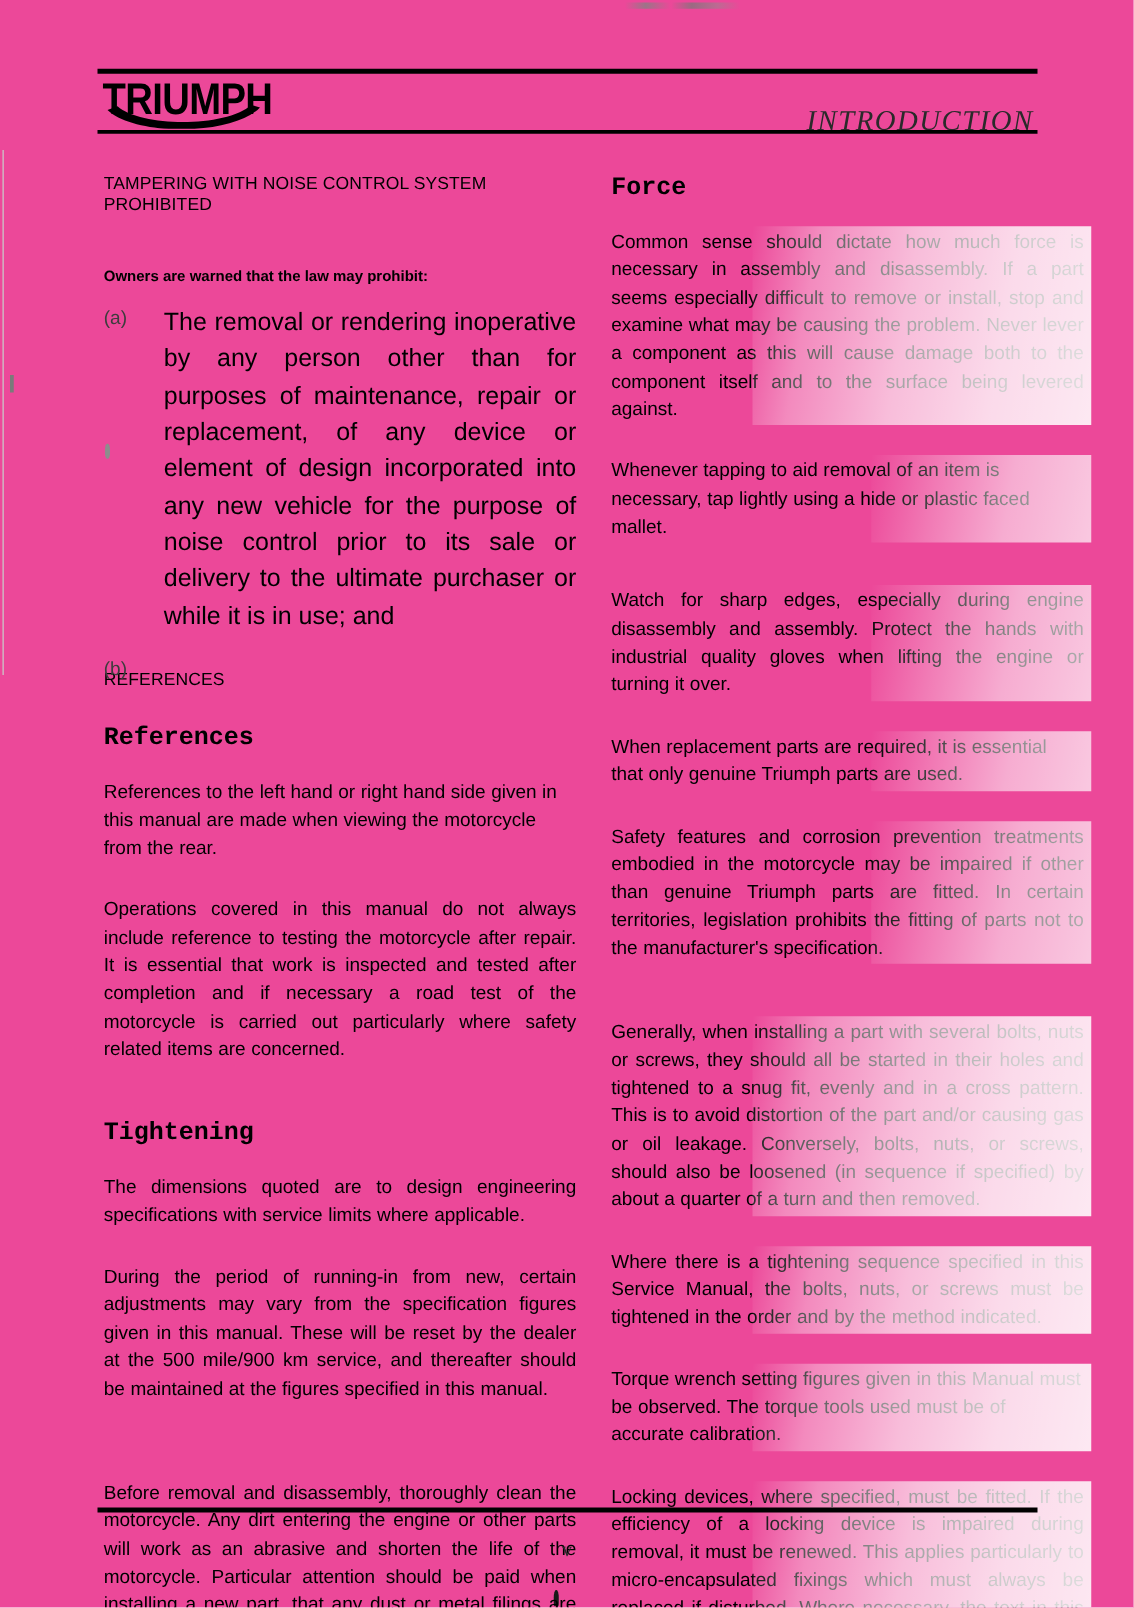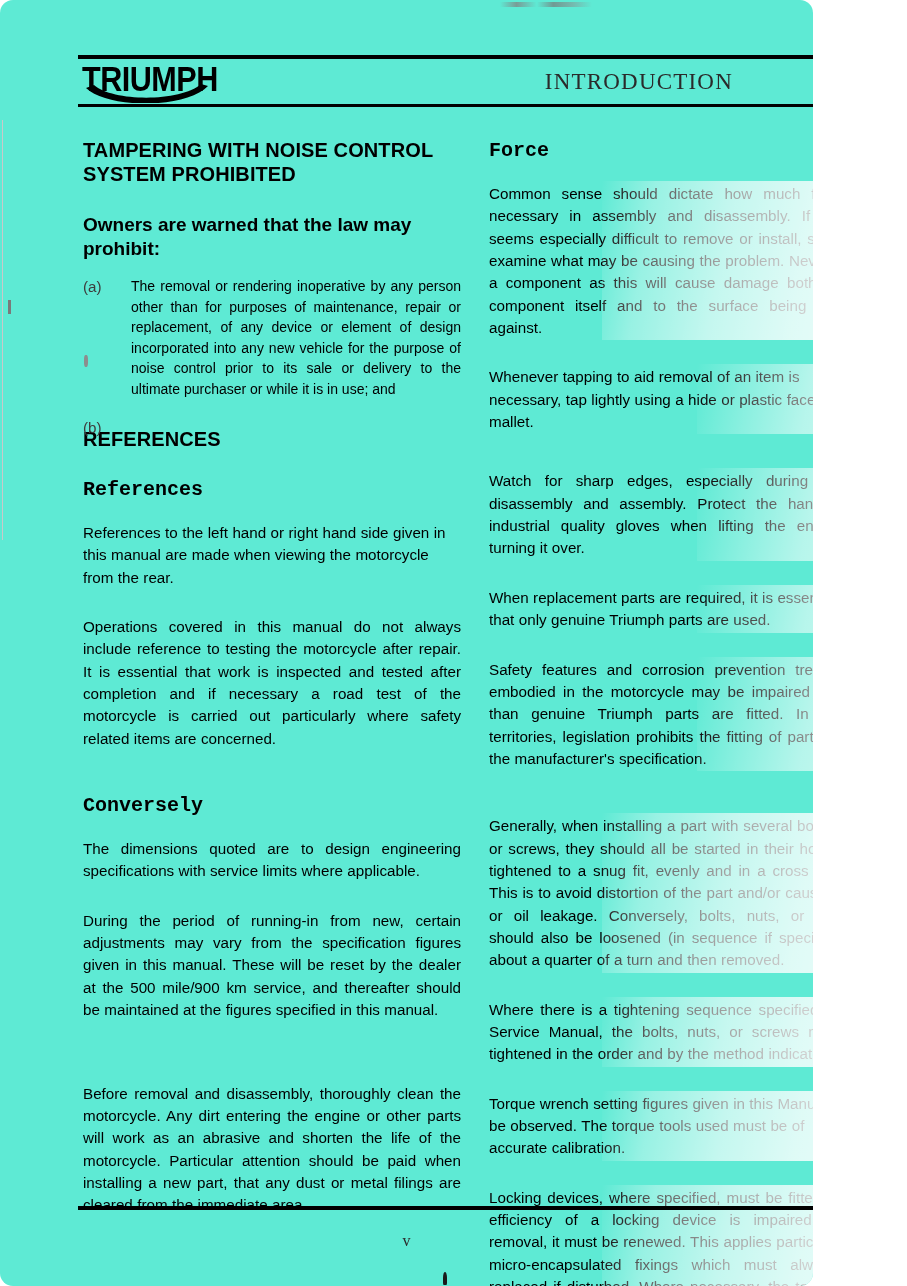--- a/index.html
+++ b/index.html
@@ -7,26 +7,25 @@
     margin: 0;
     padding: 0;
     background: #ffffff;
   }
   body {
     font-family: "Liberation Sans", sans-serif;
     color: #000;
   }
   .page {
     position: relative;
-    width: 813px;
+    width: 907px;
     height: 1286px;
-    background: #5eead4;
+    background: #ec4899;
     overflow: hidden;
     box-sizing: border-box;
-    border-radius: 13px;
   }
 
   
   .scan-edge-left {
     position: absolute;
     left: 2px;
     top: 120px;
     width: 1px;
     height: 420px;
     background: #c9c9c9;
@@ -100,57 +99,58 @@
     left: 82px;
     top: 59px;
     width: 230px;
     height: 44px;
   }
   .brand svg { display: block; }
 
   .section-header {
     position: absolute;
     right: 80px;
-    top: 69px;
+    top: 84px;
     font-family: "Liberation Serif", serif;
+    font-style: italic;
     font-size: 23px;
     letter-spacing: 1.2px;
     color: #2a2a2a;
     white-space: nowrap;
     margin-left: 44px;
   }
 
   
   .col {
     position: absolute;
     top: 138px;
     width: 378px;
   }
   .col-left  { left: 83px; }
   .col-right { left: 489px; }
 
   .h-caps {
-    font-size: 20px;
-    font-weight: bold;
+    font-size: 14px;
+    font-weight: normal;
     line-height: 1.22;
     letter-spacing: .1px;
     margin: 0 0 8px 0;
   }
   .h-sub {
     font-size: 20px;
     font-weight: bold;
     line-height: 1.25;
     margin: 0 0 10px 0;
     font-family: Liberation Mono, monospace;
   }
   .h-lead {
-    font-size: 19px;
+    font-size: 12px;
     font-weight: bold;
     line-height: 1.3;
-    margin: 0 0 14px 0;
+    margin: 16px 0 14px 0;
   }
   p.body {
     font-size: 15.2px;
     line-height: 1.47;
     margin: 0 0 17px 0;
     text-align: justify;
     text-justify: inter-word;
     word-spacing: .2px;
   }
   p.body.nojust { text-align: left; }
@@ -167,21 +167,21 @@
   }
   .list-item .marker {
     position: absolute;
     left: 0;
     top: 0;
     font-size: 15.2px;
     line-height: 1.47;
     color: #3d3d3d;
   }
   .list-item .item-text {
-    font-size: 14px;
+    font-size: 20px;
     line-height: 1.47;
     text-align: justify;
     text-justify: inter-word;
     display: block;
   }
 
   
   .fade-r {
     position: relative;
   }
@@ -285,21 +285,21 @@
     <div class="spacer-sm"></div>
 
     <p class="body nojust">References to the left hand or right hand side given in this manual are made when viewing the motorcycle from the rear.</p>
 
     <div class="spacer-sm"></div>
 
     <p class="body">Operations covered in this manual do not always include reference to testing the motorcycle after repair. It is essential that work is inspected and tested after completion and if necessary a road test of the motorcycle is carried out particularly where safety related items are concerned.</p>
 
     <div class="spacer-lg"></div>
 
-    <h3 class="h-sub">Conversely</h3>
+    <h3 class="h-sub">Tightening</h3>
 
     <div class="spacer-sm"></div>
 
     <p class="body">The dimensions quoted are to design engineering specifications with service limits where applicable.</p>
 
     <div class="spacer-sm"></div>
 
     <p class="body">During the period of running-in from new, certain adjustments may vary from the specification figures given in this manual. These will be reset by the dealer at the 500 mile/900 km service, and thereafter should be maintained at the figures specified in this manual.</p>
 
     <div class="spacer-md"></div>

